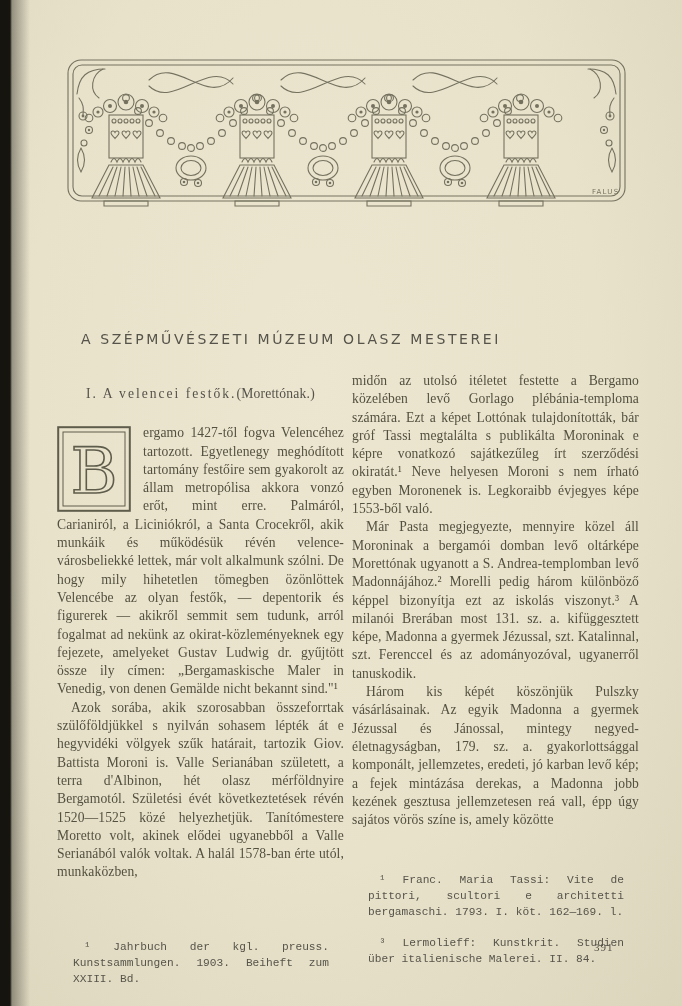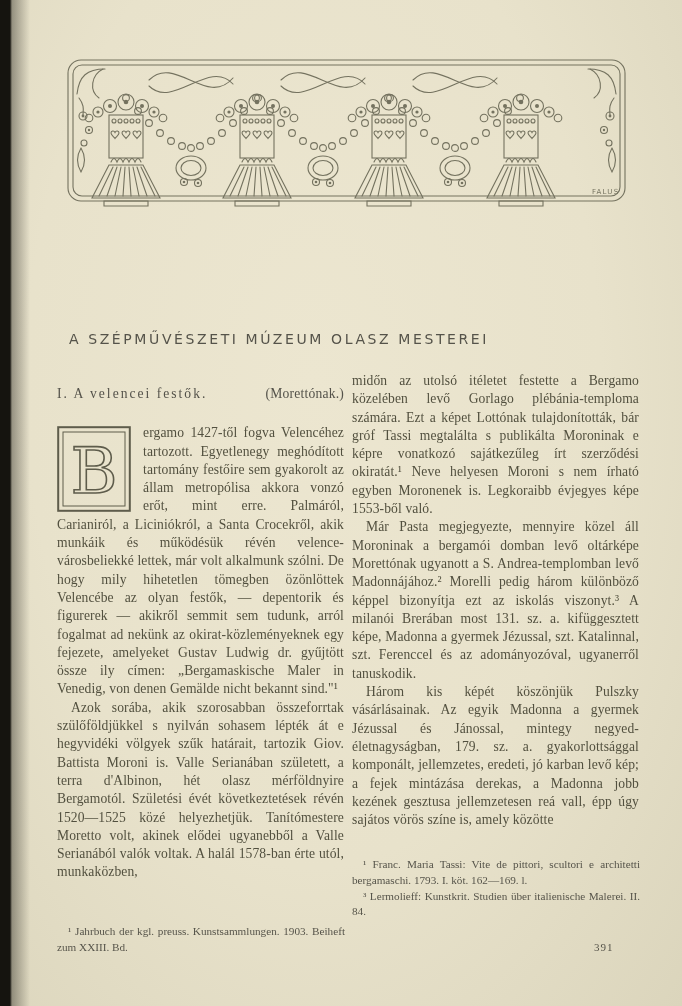--- a/index.html
+++ b/index.html
@@ -6,37 +6,37 @@
   body{
     width:682px;height:1006px;position:relative;overflow:hidden;
     font-family:"Liberation Serif",serif;
     background:
       linear-gradient(90deg,#15140f 0px,#15140f 10px,rgba(21,20,15,.38) 12px,rgba(21,20,15,0) 30px),
       radial-gradient(ellipse at 46% 38%,#ece6d0 0%,#e8e2cb 55%,#dbd5bc 100%);
     color:#52503f;
   }
   .ornament{position:absolute;left:65px;top:58px;width:563px;height:157px;}
   .article-title{
-    position:absolute;top:331px;left:0;width:558px;text-align:center;
+    position:absolute;top:331px;left:12px;width:558px;text-align:center;
     font-family:"DejaVu Sans",sans-serif;font-size:14px;letter-spacing:2.6px;
     color:#55534a;white-space:nowrap;
   }
   .col{position:absolute;width:287px;font-size:13.6px;line-height:18.3px;text-align:justify;letter-spacing:.1px;}
   .col-left{left:57px;top:385px;}
   .col-right{left:352px;top:372px;}
-  .col-head{display:flex;justify-content:space-between;align-items:baseline;margin-bottom:21px;text-align:left;}
+  .col-head{display:flex;justify-content:center;align-items:baseline;margin-bottom:21px;text-align:left;}
   .col-head .sec{letter-spacing:2px;color:#54524a;}
   .col-head .note{letter-spacing:.2px;color:#54524a;}
   .col p{margin:0;}
   .col p.indent{text-indent:14px;}
   .dropcap{float:left;width:74px;height:86px;margin:2px 12px 2px 0;}
   .footnotes{position:absolute;width:288px;font-size:11.2px;line-height:15.8px;text-align:justify;color:#56544a;}
   .fn-left{left:57px;top:924px;}
   .fn-right{left:352px;top:857px;}
-  .footnotes p{margin:0;text-indent:11px;}
+  .footnotes p{margin:16px;text-indent:11px;font-family:Liberation Mono, monospace;}
   .page-number{position:absolute;left:594px;top:941px;font-size:11px;letter-spacing:1px;color:#56544a;}
 </style>
 </head>
 <body>
 
 <svg class="ornament" viewBox="0 0 563 157" aria-hidden="true">
   <defs>
     <path id="orn-heart" d="M0,3.5 C-1.5,1.5 -4,0 -4,-2 C-4,-4.3 -1,-4.8 0,-2.6 C1,-4.8 4,-4.3 4,-2 C4,0 1.5,1.5 0,3.5 Z"></path>
     <g id="orn-pillar">
       <rect x="-17" y="0" width="34" height="43"></rect>

